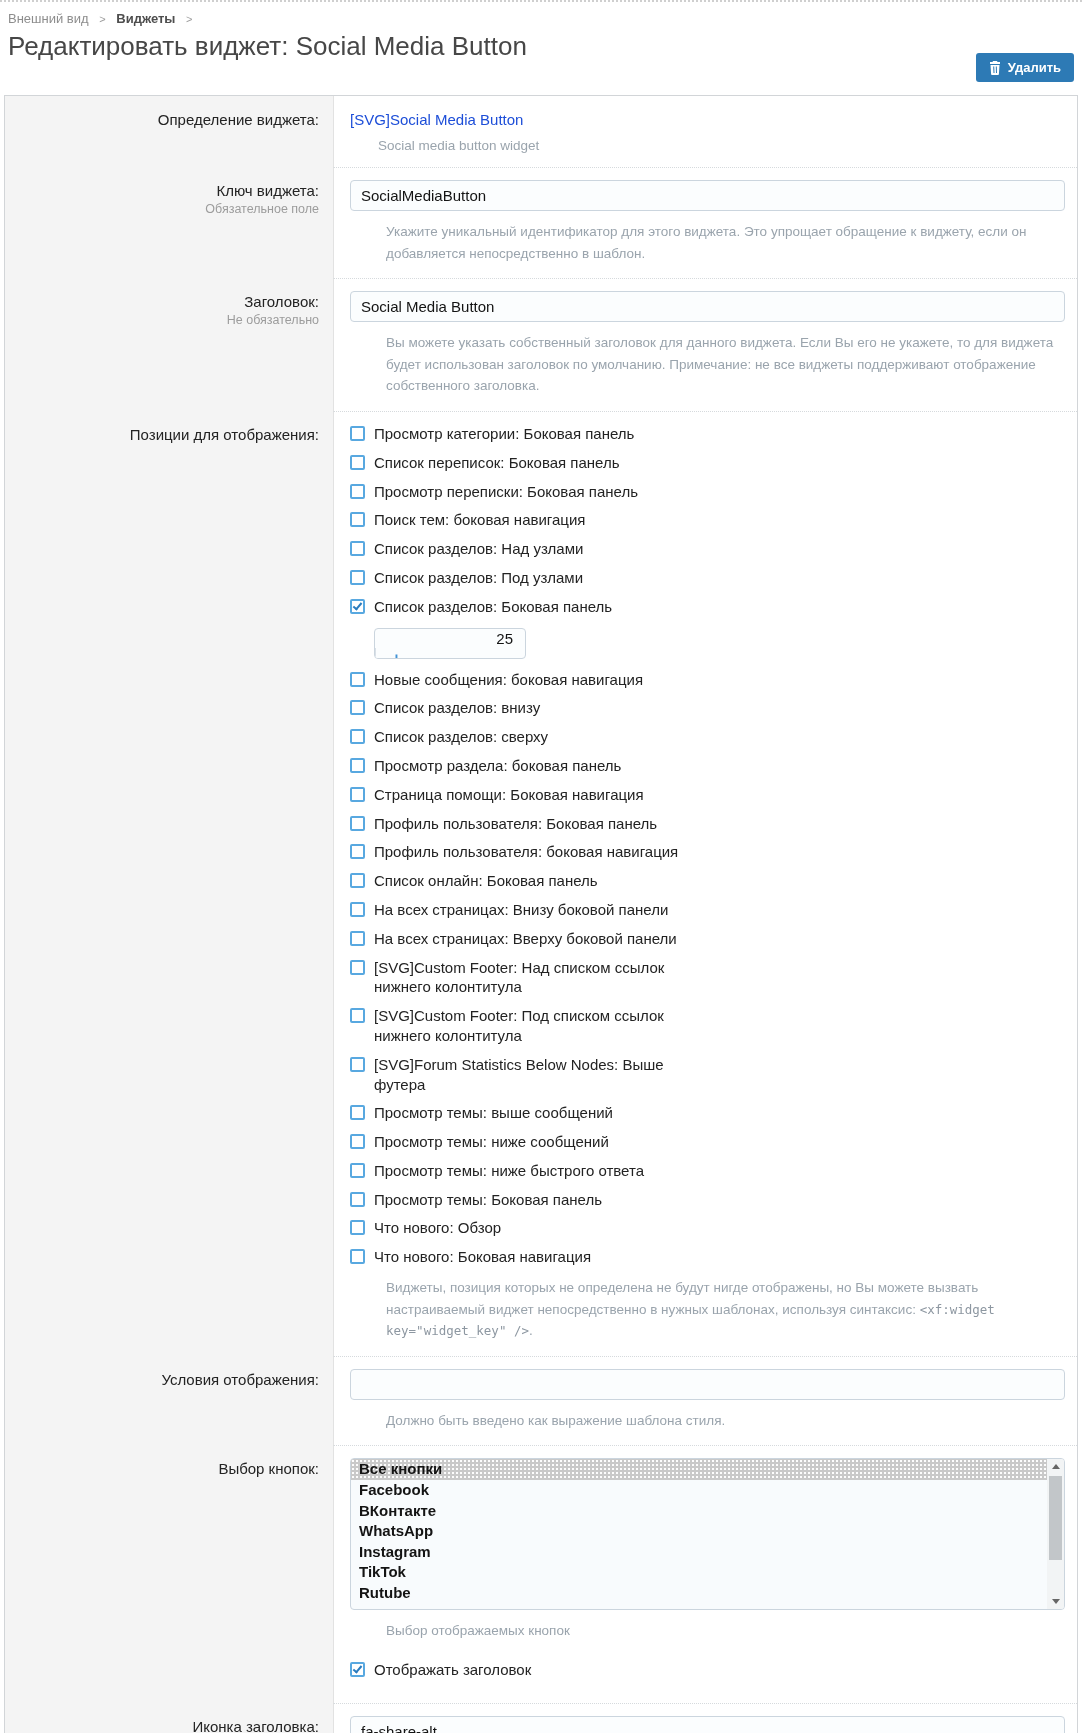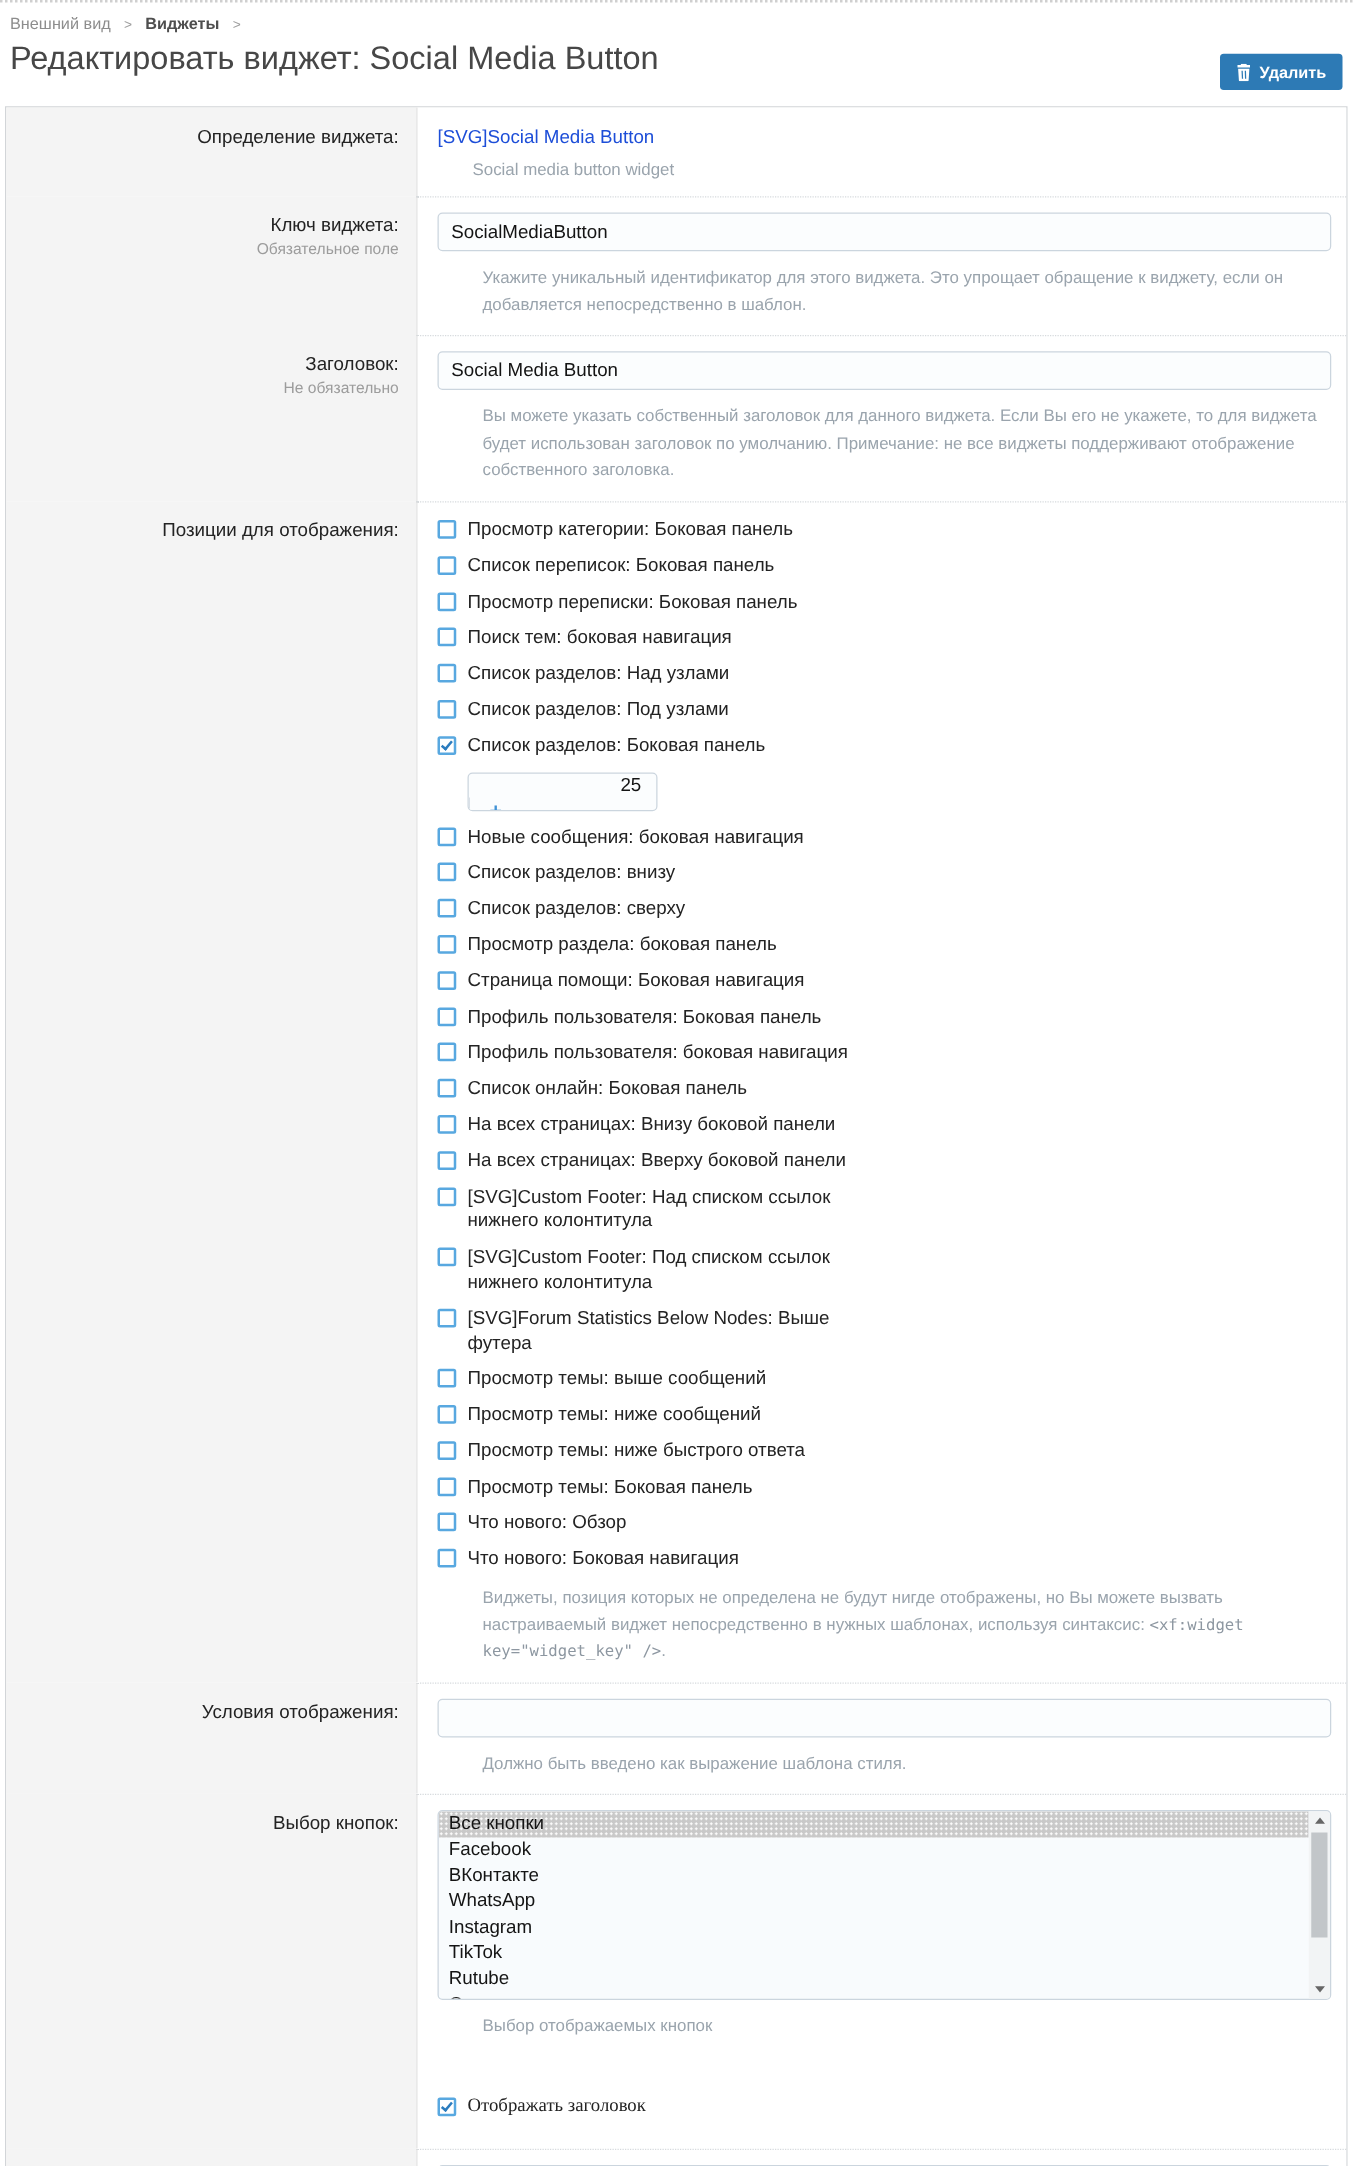--- a/index.html
+++ b/index.html
@@ -12,21 +12,21 @@
   
   .breadcrumb { padding:9px 8px 4px 8px; font-size:13px; color:#8d8d8d; }
   .breadcrumb .crumb { color:#8d8d8d; cursor:pointer; }
   .breadcrumb .crumb.current { color:#4e4e4e; font-weight:bold; }
   .breadcrumb .sep { color:#9d9d9d; font-size:11px; margin:0 7px; }
   .title-row { display:flex; justify-content:space-between; align-items:flex-start; padding:2px 8px 13px 8px; }
   .page-title { font-size:26px; font-weight:400; color:#474747; line-height:1.15; }
   .btn { display:inline-flex; align-items:center; gap:7px; border:none; border-radius:3px;
          color:#fff; font-size:13px; font-weight:bold; font-family:"Liberation Sans",sans-serif;
          padding:7px 13px; cursor:pointer; }
-  .btn-delete { background:#2d7ab5; margin-top:11px; }
+  .btn-delete { background:#2d7ab5; margin-top:21px; }
   .btn svg { display:block; }
   
   .form-block { margin:0 4px; border:1px solid #d2d5d8; background:#fff; }
   .form-row { display:grid; grid-template-columns:328px 1fr; }
   .cell-label { background:#f4f4f4; text-align:right; padding:15px 14px 10px 8px; font-size:15px; color:#232323; }
   .cell-label .hint { font-size:12.5px; color:#9c9c9c; margin-top:3px; }
   .cell-content { background:#fff; border-left:1px solid #e2e2e2; padding:12px 12px 14px 16px; }
   .form-row + .form-row .cell-content { border-top:1px dotted #d6dadd; }
   .static-value { font-size:15px; color:#1d4ed8; padding-top:3px; }
   .static-sub { font-size:13.5px; color:#9aa4ad; margin-top:10px;margin-left:28px; }
@@ -43,32 +43,32 @@
   .cb-label { max-width:310px; line-height:1.32; }
   
   .qty-group { display:inline-flex; align-items:stretch; height:31px; border:1px solid #cbd5de; border-radius:4px;
                overflow:hidden; background:#fbfdfe; margin:2px 0 11px 24px;flex-direction:column; }
   .qty-input { width:150px; border:none; background:transparent; text-align:right; padding-right:12px;
                font-size:15px; color:#141414; font-family:"Liberation Sans",sans-serif; }
   .qty-btn { width:42px; border:none; border-left:1px solid #d9e0e7; background:#fbfdfe; color:#4193d6;
              font-size:17px; font-weight:bold; cursor:pointer; display:flex; align-items:center; justify-content:center; }
   
   .listbox { position:relative; width:100%; height:152px; border:1px solid #cbd5de; border-radius:4px;
-             background:#f8fbfd; overflow:hidden; font-size:15px; }
+             background:#f8fbfd; overflow:hidden; font-size:15px;font-weight:bold; }
   .listbox-inner { height:100%; margin-right:17px; overflow:hidden; }
   .list-option { height:20.6px; line-height:20.6px; padding-left:8px; color:#141414; white-space:nowrap; cursor:default; }
   .list-option.selected { background-color:#c9c9c9; background-image:radial-gradient(#fdfdfd 0.9px, transparent 0.9px);
                           background-size:4px 4px; }
   .scrollbar { position:absolute; top:0; right:0; bottom:0; width:17px; background:#f2f4f5; }
   .sb-arrow { position:absolute; left:0; width:17px; height:15px; display:flex; align-items:center; justify-content:center; }
   .sb-arrow.up { top:0; } .sb-arrow.down { bottom:0; }
   .sb-arrow .tri-up { width:0; height:0; border-left:4px solid transparent; border-right:4px solid transparent; border-bottom:5px solid #666; }
   .sb-arrow .tri-down { width:0; height:0; border-left:4px solid transparent; border-right:4px solid transparent; border-top:5px solid #666; }
   .sb-thumb { position:absolute; left:2px; top:17px; width:13px; height:84px; background:#c2c6c9; }
-  .gap-top { margin-top:44px;font-family:Liberation Serif, serif; }
+  .gap-top { margin-top:18px; }
   
   .save-bar { border-top:1px solid #cfe0ee; background:#eaf3fb; padding:9px 12px 11px 340px; }
 </style>
 </head>
 <body>
 
 <div class="breadcrumb">
   <span class="crumb">Внешний вид</span>
   <span class="sep">&gt;</span>
   <span class="crumb current">Виджеты</span>

